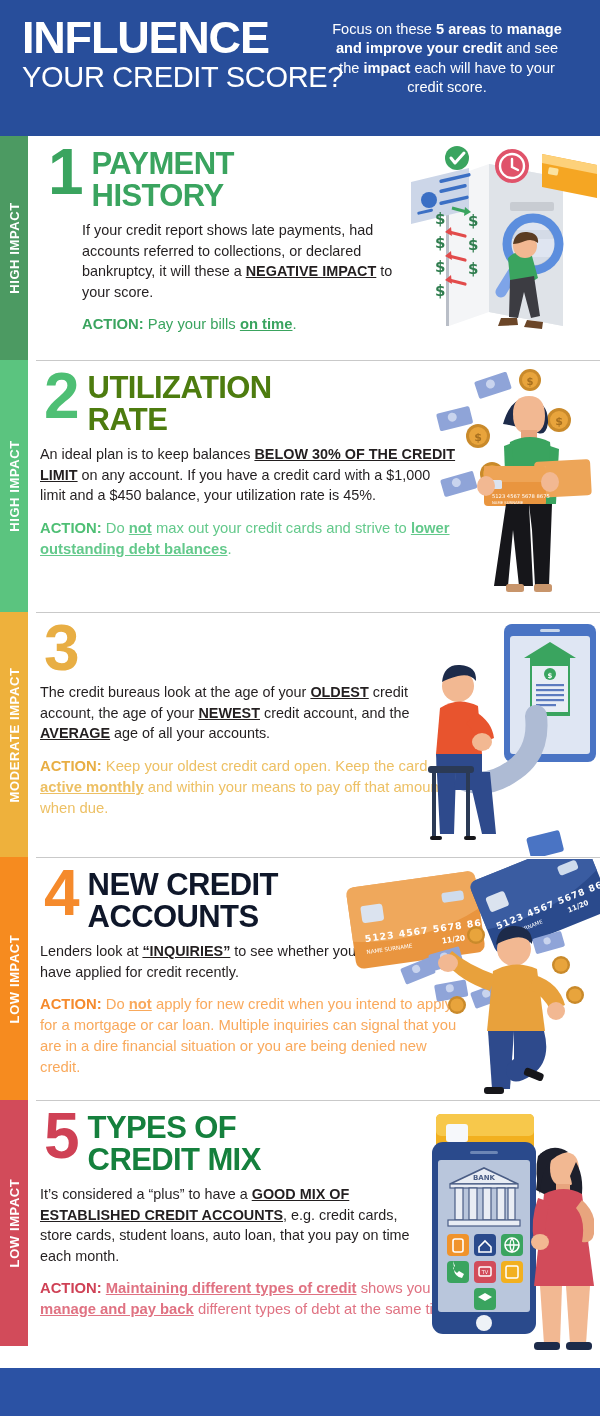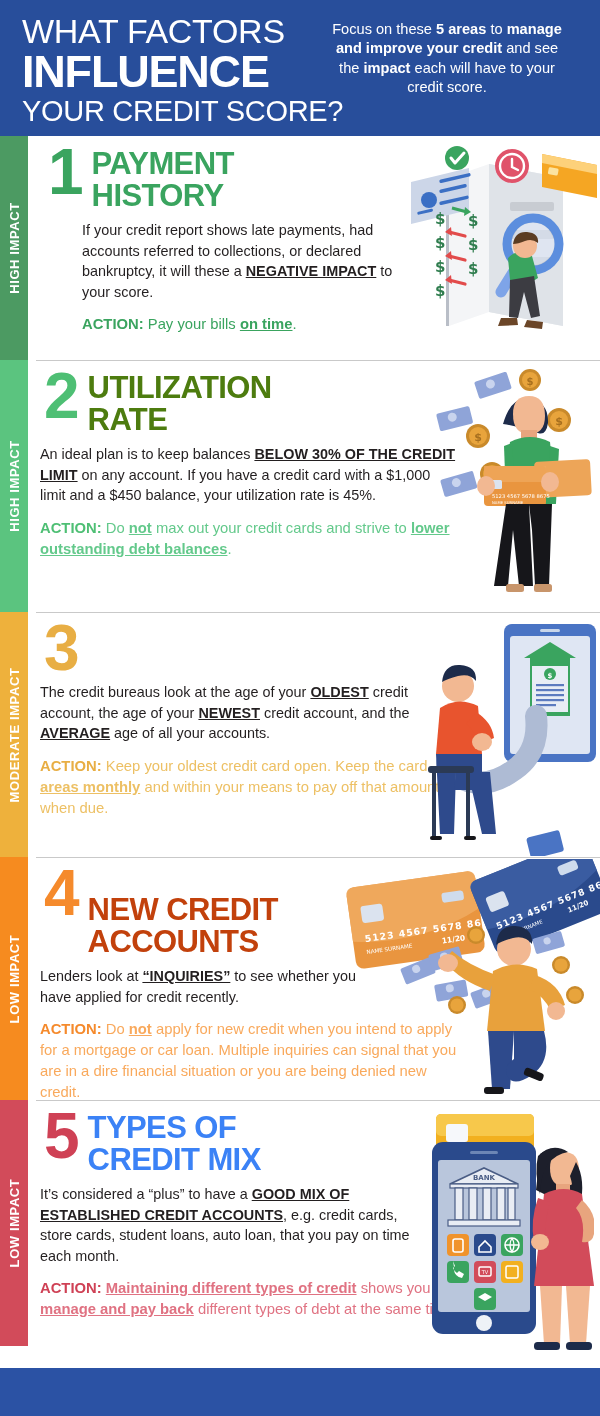--- a/index.html
+++ b/index.html
@@ -108,21 +108,20 @@
   .footer { position:absolute; left:0; bottom:0; width:600px; height:48px; background:#2b52a4; }
   .footer-strip { position:absolute; left:0; bottom:48px; width:600px; height:4px; background:#ffffff; }
 </style>
 </head>
 <body>
 
 <div class="page">
 
   <div class="header">
     <div class="header-title">
-      <div class="ht-line ht-1">WHAT FACTORS</div>
       <div class="ht-line ht-2">INFLUENCE</div>
       <div class="ht-line ht-3">YOUR CREDIT SCORE?</div>
     </div>
     <div class="header-sub"><span>Focus on these </span><b>5 areas</b><span> to </span><b>manage and improve your credit</b><span> and see the </span><b>impact</b><span> each will have to your credit score.</span></div>
   </div>
 
   <div id="sections-root">
       <div class="section s1" style="height: 224px;">
         <div class="rail" style="background: rgb(76, 154, 98);">
           <div class="rail-label">HIGH IMPACT</div>
@@ -275,21 +274,21 @@
         <div class="rail" style="background: rgb(238, 177, 60);">
           <div class="rail-label">MODERATE IMPACT</div>
         </div>
         <div class="rail-gap"></div>
         <div class="body">
           <div class="sec-divider" style="left: 0px;"></div>
           <div class="head-row">
             <div class="num" style="color: rgb(232, 174, 68);">3</div>
           </div>
           <p class="para"><span>The credit bureaus look at the age of your </span><u>OLDEST</u><b> credit account</b><span>, the age of your </span><u>NEWEST</u><b> credit account</b><span>, and the </span><u>AVERAGE</u><b> age of </b><span>all your accounts.</span></p>
-          <p class="action" style="color: rgb(237, 192, 100);"><span class="lbl" style="color: rgb(232, 174, 68);">ACTION:</span><span> Keep your oldest credit card open. Keep the card </span><u>areas monthly</u><span> and within your means to pay off that amount when due.</span></p>
+          <p class="action" style="color: rgb(237, 192, 100);"><span class="lbl" style="color: rgb(232, 174, 68);">ACTION:</span><span> Keep your oldest credit card open. Keep the card </span><u>active monthly</u><span> and within your means to pay off that amount when due.</span></p>
 <svg class="art" style="right:0px; top:4px;" width="200" height="240" viewBox="0 0 200 240">
   <g>
 
     <rect x="104" y="8" width="92" height="138" rx="8" fill="#4a74c4"></rect>
     <rect x="110" y="20" width="80" height="118" rx="3" fill="#dfe6f3"></rect>
     <rect x="140" y="13" width="20" height="3" rx="1.5" fill="#c9d6ea"></rect>
 
     <path d="M124 42 l26 -16 l26 16 l-6 0 l0 58 l-40 0 l0 -58z" fill="#3aa45f"></path>
     <rect x="132" y="50" width="36" height="46" fill="#e8edf5"></rect>
     <circle cx="150" cy="58" r="6" fill="#3aa45f"></circle>
@@ -332,21 +331,21 @@
       </div>
       <div class="section s4" style="height: 243px;">
         <div class="rail" style="background: rgb(246, 139, 31);">
           <div class="rail-label">LOW IMPACT</div>
         </div>
         <div class="rail-gap"></div>
         <div class="body">
           <div class="sec-divider" style="left: 0px;"></div>
           <div class="head-row">
             <div class="num" style="color: rgb(245, 138, 44);">4</div>
-            <div class="title" style="color: #c2410c; max-width: 250px; margin-top: 25px;">NEW CREDIT ACCOUNTS</div>
+            <div class="title" style="color: #0f172a; max-width: 250px;">NEW CREDIT ACCOUNTS</div>
           </div>
           <p class="para"><span>Lenders look at </span><u>“INQUIRIES”</u><span> to see whether you have applied for credit recently.</span></p>
           <p class="action" style="color: rgb(249, 169, 92);"><span class="lbl" style="color: rgb(245, 138, 44);">ACTION:</span><span> Do </span><u>not</u><span> apply for new credit when you intend to apply for a mortgage or car loan. Multiple inquiries can signal that you are in a dire financial situation or you are being denied new credit.</span></p>
 <svg class="art" style="right:0px; top:2px;" width="270" height="238" viewBox="0 0 270 238">
   <g>
 
     <g transform="rotate(-8 100 70)">
       <rect x="22" y="18" width="130" height="82" rx="8" fill="#e9953f"></rect>
       <path d="M22 26 q0 -8 8 -8 h114 q8 0 8 8 v30 q-60 28 -130 16z" fill="#f0ab61" opacity="0.85"></path>
       <rect x="34" y="38" width="22" height="17" rx="3" fill="#dbe3ef"></rect>
@@ -407,21 +406,21 @@
       </div>
       <div class="section s5" style="height: 246px;">
         <div class="rail" style="background: rgb(210, 75, 90);">
           <div class="rail-label">LOW IMPACT</div>
         </div>
         <div class="rail-gap"></div>
         <div class="body">
           <div class="sec-divider" style="left: 0px;"></div>
           <div class="head-row">
             <div class="num" style="color: rgb(207, 65, 85);">5</div>
-            <div class="title" style="color: #3b82f6; max-width: 250px;">TYPES OF CREDIT MIX</div>
+            <div class="title" style="color: #15803d; max-width: 250px;">TYPES OF CREDIT MIX</div>
           </div>
           <p class="para"><span>It’s considered a “plus” to have a </span><u>GOOD MIX OF ESTABLISHED CREDIT ACCOUNTS</u><span>, e.g.  credit cards, store cards, student loans, auto loan, that you pay on time each month.</span></p>
           <p class="action" style="color: rgb(224, 114, 130);"><span class="lbl" style="color: rgb(207, 65, 85);">ACTION:</span><span> </span><u>Maintaining different types of credit</u><span> shows you can </span><u>manage and pay back</u><span> different types of debt at the same time.</span></p>
 <svg class="art" style="right:6px; top:8px;" width="178" height="252" viewBox="0 0 178 252">
   <g>
 
     <rect x="20" y="6" width="98" height="52" rx="5" fill="#f2b01f"></rect>
     <rect x="20" y="6" width="98" height="22" rx="5" fill="#f7c84b"></rect>
     <rect x="30" y="16" width="22" height="18" rx="3" fill="#f6f8fb"></rect>
 

